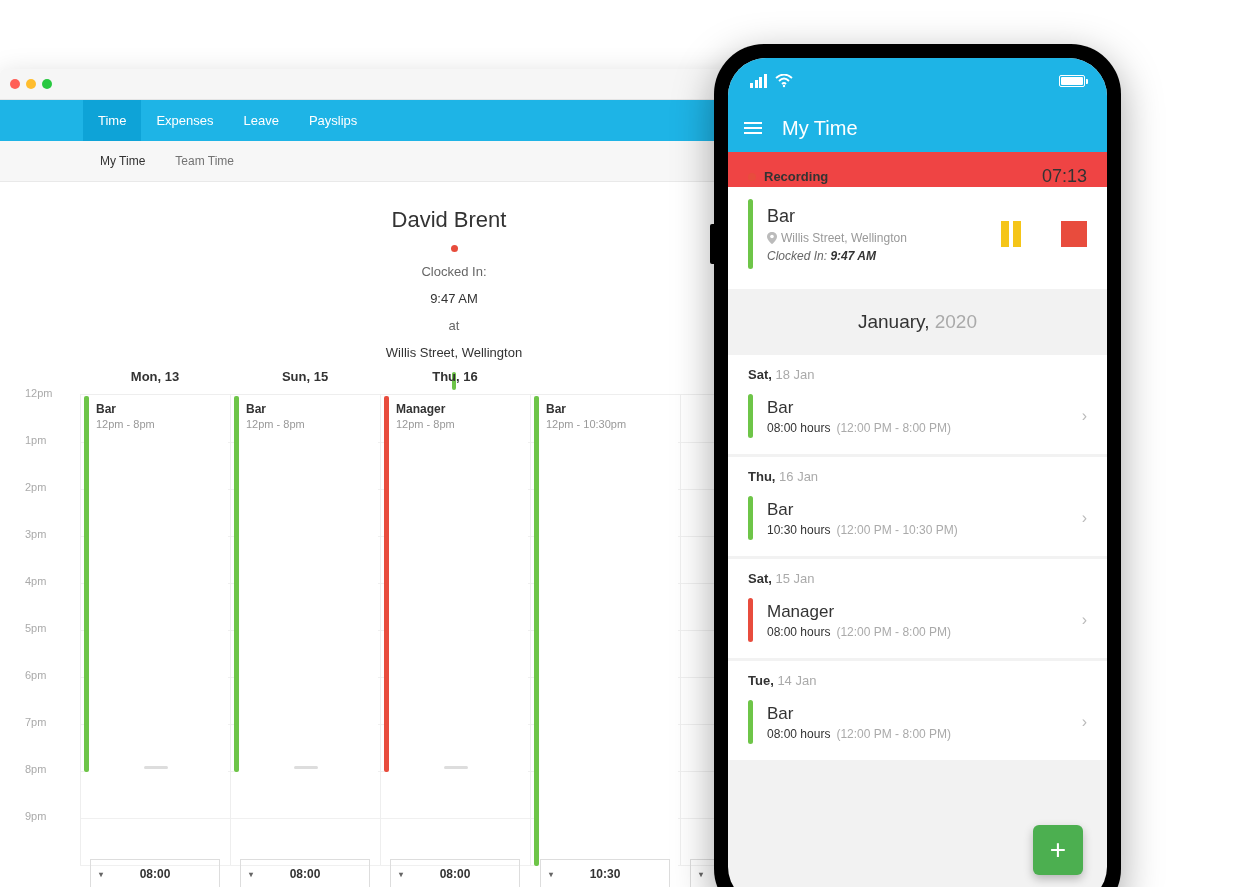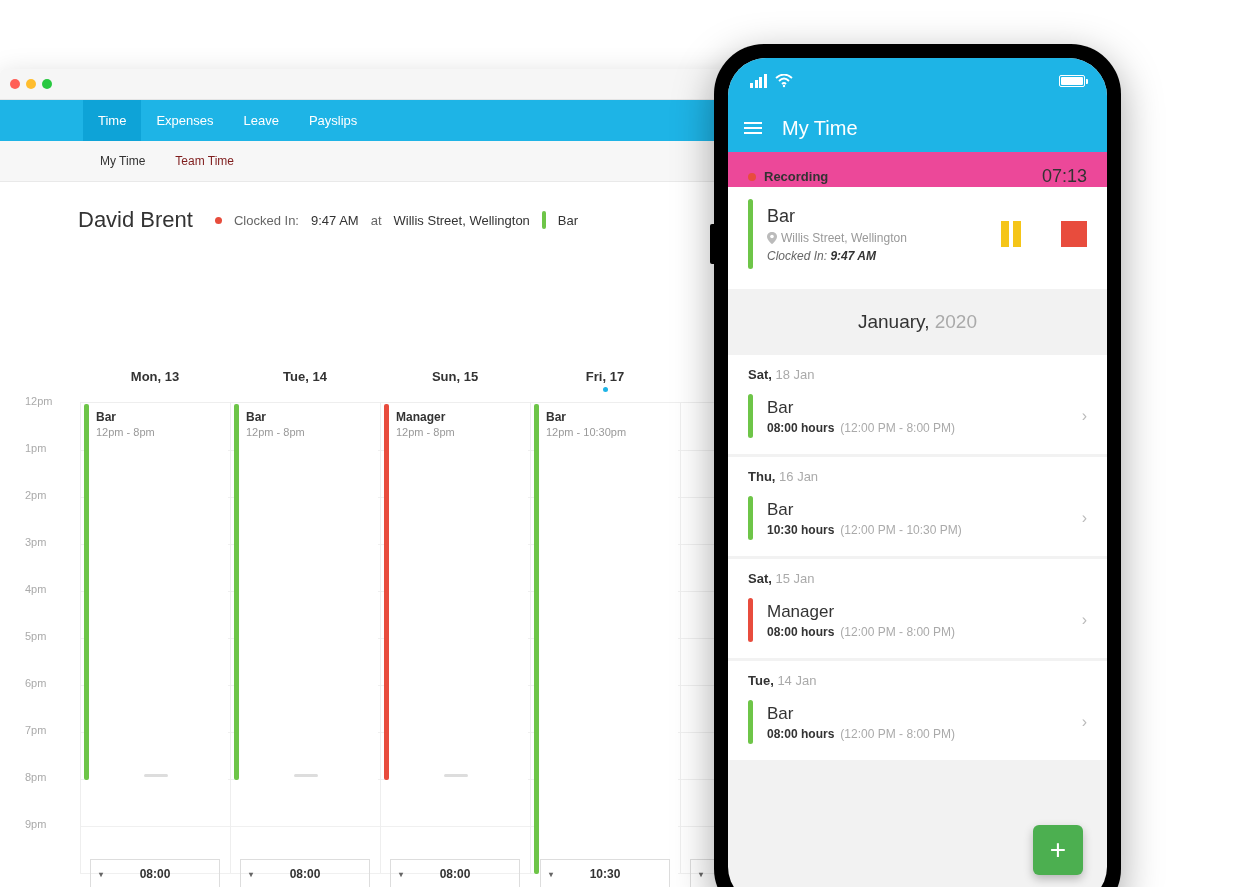--- a/index.html
+++ b/index.html
@@ -9,25 +9,25 @@
   .desktop-window { position:absolute; top:25px; left:0; width:830px; height:835px; background:#fff; border-radius:5px 5px 0 0; box-shadow:0 8px 30px rgba(0,0,0,.18); overflow:hidden;}
   .titlebar { height:31px; background:#f6f6f6; border-bottom:1px solid #e5e5e5; display:flex; align-items:center; padding:0 10px; gap:6px;}
   .dot { width:10px; height:10px; border-radius:50%; }
   .dot.red { background:#ff5f57; }
   .dot.yellow { background:#ffbd2e; }
   .dot.green { background:#28c840; }
   .main-nav { background:#1eb4e6; color:#fff; display:flex; align-items:center; padding-left:83px; height:41px; font-size:13px;}
   .main-nav .tab { padding:0 15px; height:41px; display:flex; align-items:center; cursor:pointer;}
   .main-nav .tab.active { background:#0ea3d7; }
   .sub-nav { background:#f7f7f7; border-bottom:1px solid #e9e9e9; height:41px; display:flex; align-items:center; padding-left:100px; gap:30px; font-size:12px; color:#555; position:relative;}
-  .sub-nav .subtab { height:41px; display:flex; align-items:center; cursor:pointer; color:#7f1d1d; }
+  .sub-nav .subtab { height:41px; display:flex; align-items:center; cursor:pointer; color:#737373; }
   .sub-nav .subtab.active { color:#333; position:relative;}
   .sub-nav .subtab.active::after { content:''; position:absolute; bottom:-7px; left:50%; transform:translateX(-50%); width:0; height:0; border-left:7px solid transparent; border-right:7px solid transparent; border-bottom:7px solid #fff;}
   .content { padding:25px 0 0 78px; }
-  .person-row { display:flex; align-items:center; gap:12px; font-size:13px; color:#666;}
+  .person-row { display:flex; align-items:center; gap:12px; font-size:13px; color:#666;flex-direction:column;}
   .person-name { font-size:22px; font-weight:400; color:#333; margin-right:10px;}
   .red-dot { width:7px; height:7px; border-radius:50%; background:#e74c3c; }
   .green-bar-sm { width:4px; height:18px; background:#6ec548; border-radius:2px; }
   .controls-box { margin-top:20px; border:1px solid #e5e5e5; height:66px; display:flex; align-items:center; padding:0 20px; gap:15px; width:740px;}
   .nav-btn { width:28px; height:32px; border:1px solid #ddd; background:#fff; display:flex; align-items:center; justify-content:center; cursor:pointer; color:#666; font-size:12px;}
   .date-range { font-size:17px; font-weight:700; color:#333;}
   .date-range .year { font-weight:400; color:#aaa;}
   .calendar-btn { width:30px; height:32px; border:1px solid #ddd; background:#fff; display:flex; align-items:center; justify-content:center; cursor:pointer; color:#777;}
   
   .week { position:absolute; top:290px; left:20px; width:810px; }
@@ -57,21 +57,21 @@
   .phone-inner { width:100%; height:100%; background:#f2f2f2; border-radius:38px; overflow:hidden; position:relative;}
   .phone-side-btn { position:absolute; left:-4px; top:180px; width:4px; height:40px; background:#000; border-radius:2px 0 0 2px;}
   .status-bar { height:46px; background:#1eb4e6; display:flex; align-items:center; justify-content:space-between; padding:0 22px 0 22px; color:#fff;}
   .status-left { display:flex; align-items:center; gap:8px;}
   .status-right { display:flex; align-items:center;}
   .app-bar { height:48px; background:#1eb4e6; display:flex; align-items:center; padding:0 16px; gap:20px; color:#fff;}
   .ham { display:flex; flex-direction:column; gap:3px;}
   .ham span { width:18px; height:2px; background:#fff;}
   .app-title { font-size:20px; font-weight:500;}
   
-  .recording-strip { background:#ec4899; padding:14px 20px 0 20px; display:flex; align-items:center; justify-content:space-between;}
+  .recording-strip { background:#ef4444; padding:14px 20px 0 20px; display:flex; align-items:center; justify-content:space-between;}
   .rec-left { display:flex; align-items:center; gap:8px; font-size:13px; font-weight:600; color:#333;}
   .rec-dot { width:8px; height:8px; border-radius:50%; background:#e84c3d;}
   .rec-time { font-size:18px; color:#333;}
   .rec-card { background:#fff; padding:12px 20px 20px 20px; display:flex; align-items:center;}
   .rec-bar { width:5px; height:70px; background:#6ec548; border-radius:3px; margin-right:14px;}
   .rec-info { flex:1;}
   .rec-title { font-size:18px; font-weight:500; color:#333;}
   .rec-loc { font-size:12px; color:#999; margin-top:4px; display:flex; align-items:center; gap:4px;}
   .rec-clock { font-size:12px; color:#666; margin-top:4px;font-style:italic;}
   .rec-clock b { color:#333;}
@@ -85,21 +85,21 @@
   .day-label { font-size:13px; padding:12px 20px 6px 20px; }
   .day-label .dw { font-weight:700; color:#333;}
   .day-label .dd { color:#aaa;}
   .entry { display:flex; align-items:center; padding:6px 20px 16px 20px; position:relative;}
   .entry .ebar { width:5px; height:44px; border-radius:3px; margin-right:14px;}
   .entry .ebar.green { background:#6ec548;}
   .entry .ebar.red { background:#e84c3d;}
   .entry-info { flex:1;}
   .entry-title { font-size:17px; color:#333;}
   .entry-sub { font-size:12px; color:#333; margin-top:3px;}
-  .entry-sub .hrs { font-weight:700;}
+  .entry-sub .hrs { font-weight:400;}
   .entry-sub .range { color:#aaa; margin-left:6px;}
   .chev { color:#bbb; font-size:16px;}
   .fab { position:absolute; right:24px; bottom:30px; width:50px; height:50px; border-radius:6px; background:#4caf50; color:#fff; display:flex; align-items:center; justify-content:center; font-size:28px; box-shadow:0 4px 10px rgba(0,0,0,.25); cursor:pointer;}
   .signal-bars { display:flex; align-items:flex-end; gap:1.5px;}
   .signal-bars span { width:3px; background:#fff;}
   .battery { width:26px; height:12px; border:1.5px solid #fff; border-radius:2px; position:relative; margin-left:6px;}
   .battery::after { content:''; position:absolute; right:-4px; top:3px; width:2.5px; height:5px; background:#fff; border-radius:0 1px 1px 0;}
   .battery .fill { position:absolute; left:1px; top:1px; bottom:1px; right:1px; background:#fff; border-radius:1px;}
 </style>
 </head>
@@ -136,28 +136,22 @@
         <span style="color:#333">Willis Street, Wellington</span>
         <span class="green-bar-sm"></span>
         <span style="color:#333">Bar</span>
       </div>
 
     </div>
 
     <div class="week">
       <div class="day-headers">
         <div class="day-header">Mon, 13</div>
-        <div class="day-header">Tue, 14</div>
         <div class="day-header">Sun, 15</div>
-        <div class="day-header">
-          <div class="fri-dot-wrap">
-            <span>Fri, 17</span>
-            <span class="fri-dot"></span>
-          </div>
-        </div>
+        <div class="day-header">Thu, 16</div>
       </div>
 
       <div class="grid">
         <div class="hour-labels">
           <div class="hour-label">12pm</div>
           <div class="hour-label">1pm</div>
           <div class="hour-label">2pm</div>
           <div class="hour-label">3pm</div>
           <div class="hour-label">4pm</div>
           <div class="hour-label">5pm</div>

